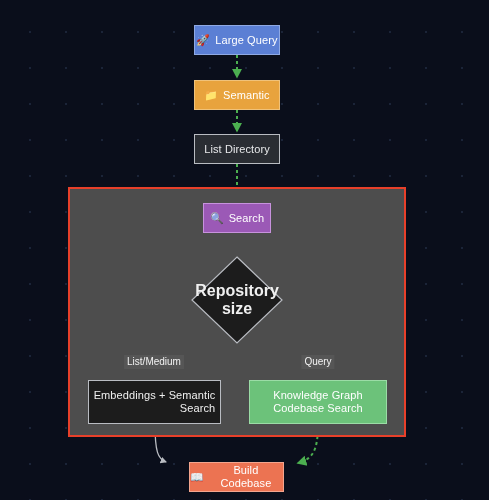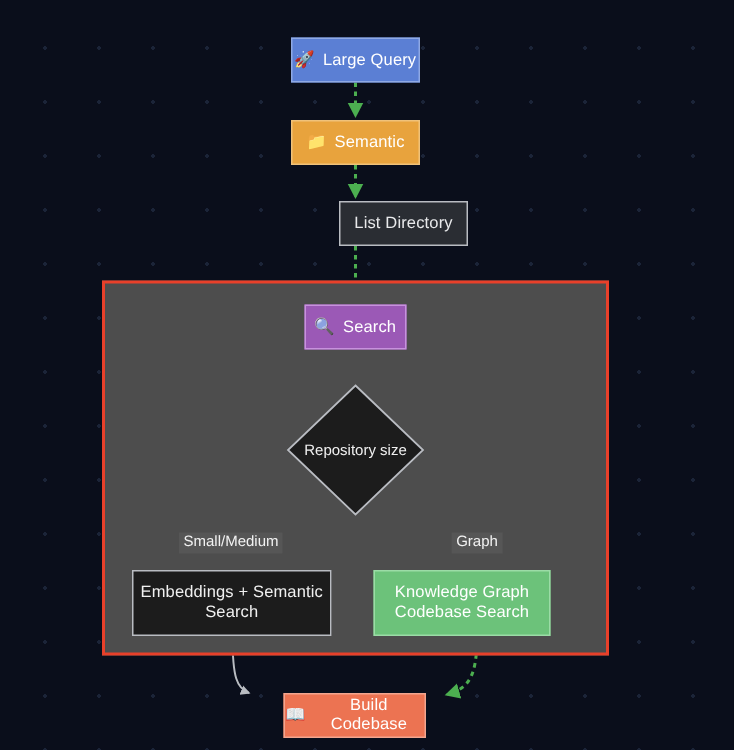--- a/index.html
+++ b/index.html
@@ -51,44 +51,45 @@
     line-height: 11px;
     vertical-align: middle;
   }
   .node-inner {
     display: flex;
     align-items: center;
     justify-content: center;
   }
   .n-blue   { background: #5b7fd4; border: 1px solid #8fa9e4; }
   .n-orange { background: #e8a33d; border: 1px solid #f0c27a; }
-  .n-dark   { background: #2a2d33; border: 1px solid #b9bcc2; color:#e8e9eb;margin-left:32px; }
+  .n-dark   { background: #2a2d33; border: 1px solid #b9bcc2; color:#e8e9eb; }
   .n-purple { background: #9b59b6; border: 1px solid #c792dd; }
-  .n-black  { background: #1c1c1c; border: 1px solid #b9bcc2; color:#f0f0f0; }
+  .n-black  { background: #1c1c1c; border: 1px solid #b9bcc2; color:#f0f0f0;text-align:right; }
   .n-green  { background: #6cc27a; border: 1px solid #9bdca6; }
   .n-salmon { background: #ec7352; border: 1px solid #f3a58e; }
 
   .diamond-wrap {
     position: absolute;
     display: flex;
     align-items: center;
     justify-content: center;
   }
   .diamond-shape {
     position: absolute;
     left: 0; top: 0;
     width: 100%; height: 100%;
   }
   .diamond-label {
     position: relative;
     z-index: 2;
     color: #f0f0f0;
-    font-size: 10px;
+    font-size: 16px;
     text-align: center;
     pointer-events: none;
+    font-weight: bold;
   }
   .edge-label {
     position: absolute;
     background: #565656;
     color: #f2f2f2;
     font-size: 10px;
     line-height: 12px;
     padding: 1px 3px;
     white-space: nowrap;
     transform: translate(-50%, -50%);
@@ -153,30 +154,30 @@
     </span>
   </div>
 
   <div class="diamond-wrap" style="left:191px; top:256px; width:92px; height:88px;">
     <svg class="diamond-shape" viewBox="0 0 92 88" xmlns="http://www.w3.org/2000/svg">
       <polygon points="46,1 91,44 46,87 1,44" fill="#1c1c1c" stroke="#b9bcc2" stroke-width="1.2"></polygon>
     </svg>
     <span class="diamond-label">Repository size</span>
   </div>
 
-  <div class="edge-label" style="left:154px; top:362px;">Small/Medium</div>
+  <div class="edge-label" style="left:154px; top:362px;">List/Medium</div>
 
-  <div class="edge-label" style="left:318px; top:362px;">Graph</div>
+  <div class="edge-label" style="left:318px; top:362px;">Query</div>
 
   <div class="node n-black" style="left:88px; top:380px; width:133px; height:44px;">
     <span>Embeddings + Semantic
 Search</span>
   </div>
 
-  <div class="node n-green" style="left:249px; top:380px; width:118px; height:44px;">
+  <div class="node n-green" style="left:249px; top:380px; width:138px; height:44px;">
     <span>Knowledge Graph
 Codebase Search</span>
   </div>
 
   <div class="node n-salmon" style="left:189px; top:462px; width:95px; height:30px;">
     <span class="node-inner">
       <span class="ico">📖</span>
       <span>Build Codebase</span>
     </span>
   </div>

